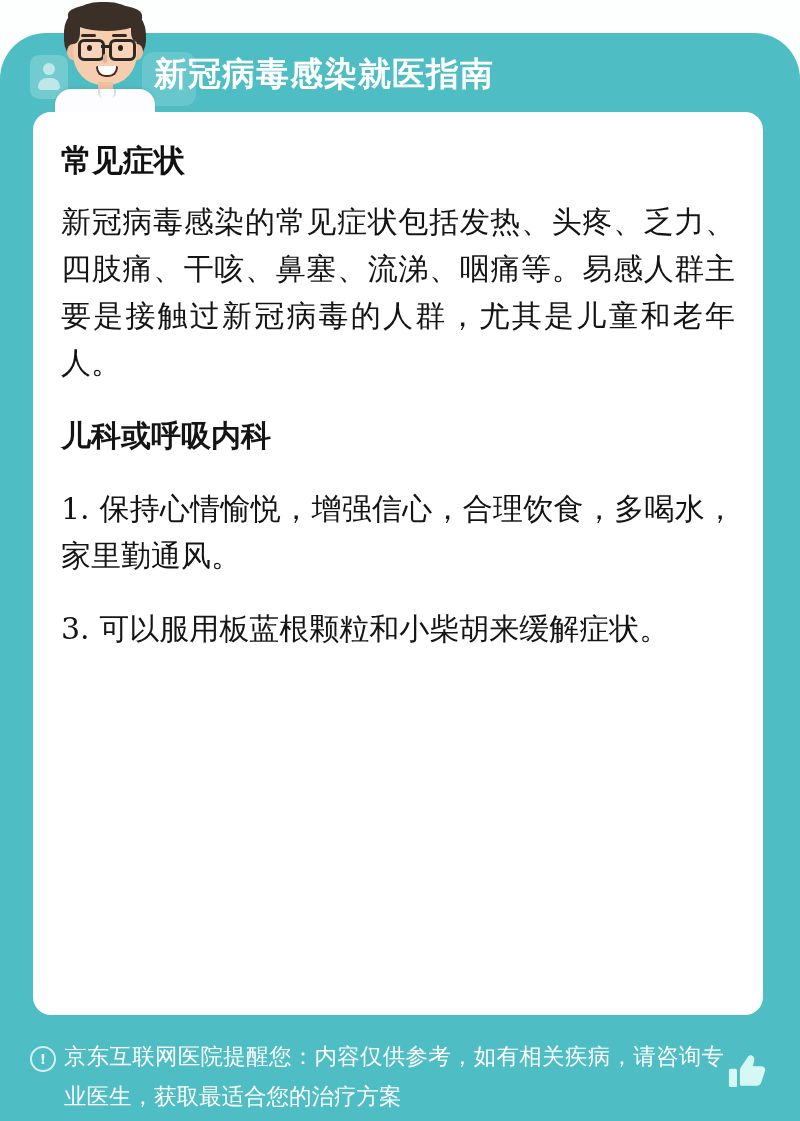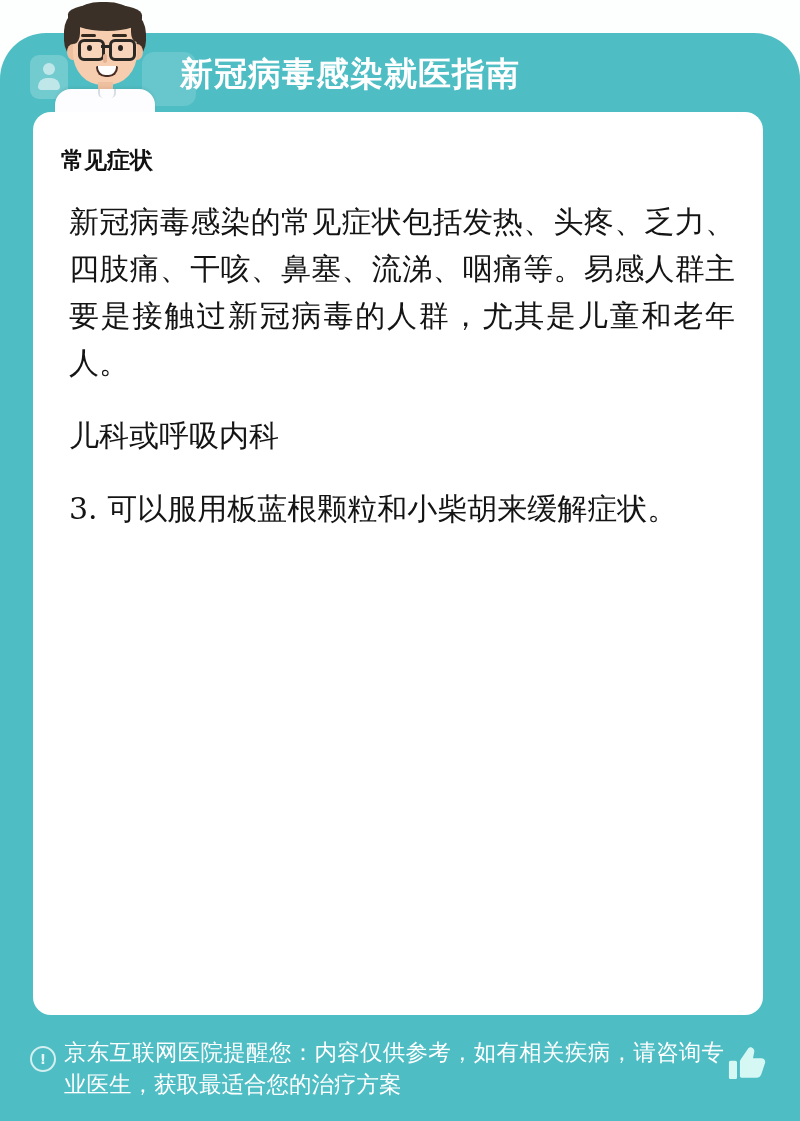--- a/index.html
+++ b/index.html
@@ -54,55 +54,55 @@
   .av-nose{left:57px;top:52px;width:4px;height:9px;background:#e4b292;border-radius:2px;}
   .av-smile{left:50px;top:64px;width:18px;height:9px;background:#ffffff;
     border:2px solid #4a2c24;border-top:none;border-radius:2px 2px 12px 12px;}
   .av-neck{left:52px;top:80px;width:15px;height:12px;background:#efc0a0;}
   .av-shirt{left:9px;top:87px;width:100px;height:23px;background:#fdfdff;
     border-radius:16px 16px 0 0;box-shadow:0 -2px 3px rgba(0,0,0,.06);}
   .av-collar{left:52px;top:87px;width:14px;height:9px;background:#fdfdff;
     border-left:2px solid #d8dde4;border-right:2px solid #d8dde4;border-radius:0 0 5px 5px;}
   
   .title{
-    position:absolute;left:180px;top:52px;
+    position:absolute;left:154px;top:52px;
     color:#ffffff;font-size:33px;font-weight:700;letter-spacing:1px;
     white-space:nowrap;
   }
   
   .panel{
     position:absolute;left:33px;top:112px;width:730px;height:903px;
     background:#ffffff;border-radius:18px;
     box-sizing:border-box;padding:26px 28px;overflow:hidden;
     color:#141414;
   }
   .panel h2{
-    margin:26px 0 18px 0;font-size:23px;line-height:40px;font-weight:700;color:#111111;
+    margin:26px 0 18px 0;font-size:31px;line-height:40px;font-weight:700;color:#111111;
   }
   .panel h2:first-child{margin-top:2px;}
   .panel p{
-    margin:0 0 26px 8px;font-size:30px;line-height:47px;
+    margin:0 0 26px 0;font-size:30px;line-height:47px;
     text-align:justify;
     font-family:"DejaVu Serif","DejaVu Sans",sans-serif; 
   }
-  .panel p.plain{text-align:left;}
+  .panel p.plain{text-align:left;font-weight:bold;}
   .care-item{margin-bottom:21px;}
   
   .footer{
     position:absolute;left:30px;top:1036px;width:740px;
     display:flex;align-items:center;
   }
   .info-icon{
     flex:0 0 auto;width:22px;height:22px;border:2px solid rgba(255,255,255,.75);
     border-radius:50%;color:rgba(255,255,255,.85);
     font-size:14px;line-height:22px;text-align:center;font-weight:700;
     margin-right:8px;margin-top:10px;align-self:flex-start;
   }
   .disclaimer{
-    width:660px;color:#ffffff;font-size:22.5px;line-height:32px;
+    width:660px;color:#ffffff;font-size:22.5px;line-height:40px;
     text-align:justify;
   }
   .thumb{
     flex:0 0 auto;width:44px;height:46px;margin-left:2px;margin-top:-8px;
     cursor:pointer;
   }
   .thumb svg{width:44px;height:46px;fill:#d6f8f4;}
 </style>
 </head>
 <body>
@@ -138,20 +138,21 @@
 </div>
 
 <div class="title">新冠病毒感染就医指南</div>
 
 <div class="panel">
   <h2>常见症状</h2>
   <p>新冠病毒感染的常见症状包括发热、头疼、乏力、四肢痛、干咳、鼻塞、流涕、咽痛等。易感人群主要是接触过新冠病毒的人群，尤其是儿童和老年人。</p>
 
   <p class="plain">儿科或呼吸内科</p>
 
+  <p class="care-item">1. 保持心情愉悦，增强信心，合理饮食，多喝水，家里勤通风。</p>
   <p class="care-item">3. 可以服用板蓝根颗粒和小柴胡来缓解症状。</p>
 </div>
 
 <div class="footer">
   <div class="info-icon">!</div>
   <div class="disclaimer">京东互联网医院提醒您：内容仅供参考，如有相关疾病，请咨询专业医生，获取最适合您的治疗方案</div>
   <div class="thumb">
     <svg viewBox="0 0 24 24" aria-hidden="true">
       <path d="M2.5 10.2h2.6c.5 0 .9.4.9.9v8.2c0 .5-.4.9-.9.9H2.5c-.5 0-.9-.4-.9-.9v-8.2c0-.5.4-.9.9-.9zM7.6 19.3v-8.6c0-.4.2-.8.4-1.1l4-5.9c.5-.7 1.4-1 2.2-.6.9.4 1.4 1.3 1.2 2.3l-.7 3.4h4.6c1.4 0 2.4 1.4 2 2.7l-2.1 6.2c-.4 1.1-1.4 1.8-2.5 1.8H8.5c-.5 0-.9-.4-.9-.9z"></path>
     </svg>

